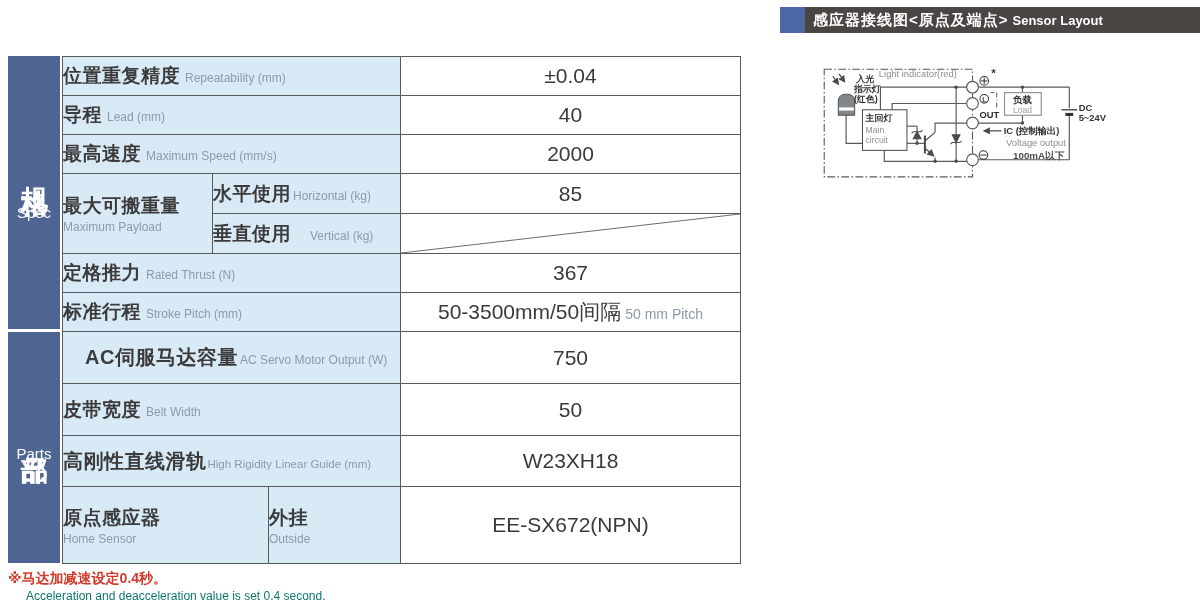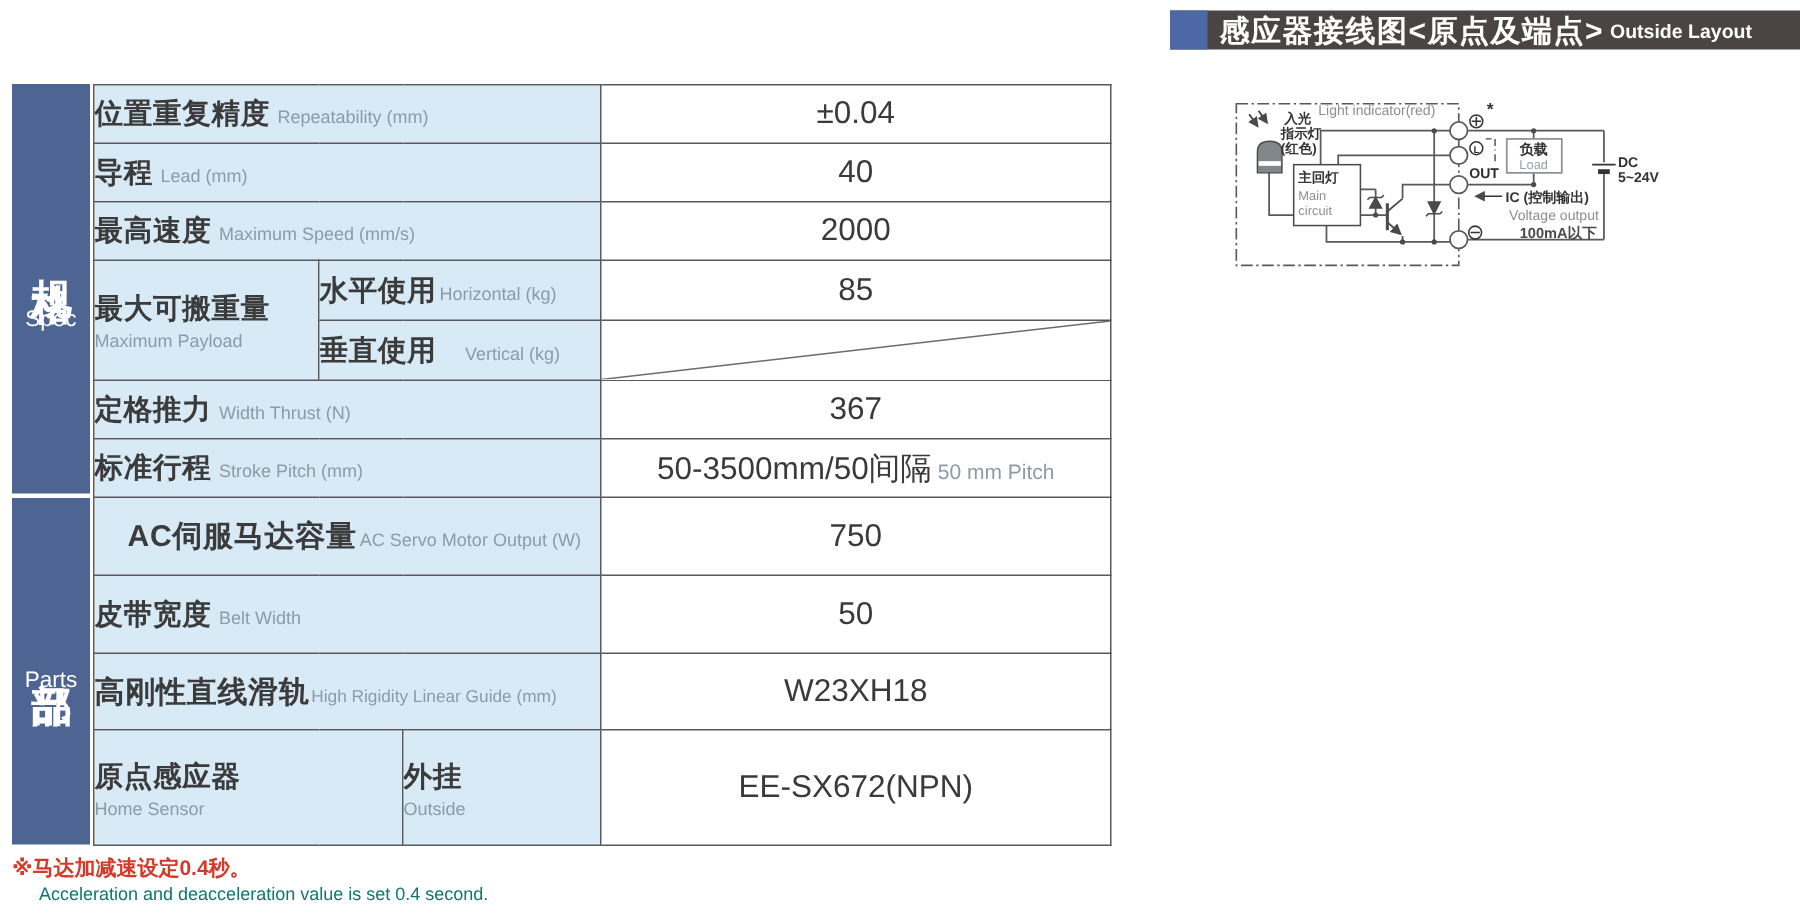--- a/index.html
+++ b/index.html
@@ -40,22 +40,22 @@
   #wiring text{font-family:"Liberation Sans","DejaVu Sans",sans-serif;}
 </style>
 </head>
 <body>
 
 <div id="stage" style="--header-bar: #4a4543; --accent-blue: #4d68a4; --side-header: #4e6493; --label-bg: #d9eaf7; --border: #58595b; --footnote-red: #d43a2b; --sub-text: #8d9aa8;">
 
 
   <div class="hdr-bar" style="left:780px;top:7px;width:420px;">
     <div class="hdr-sq"></div>
-    <span class="hdr-zh" style="font-size:20px;margin-left:8px;">感应器接线图&lt;原点及端点&gt;</span>
-    <span class="hdr-en" style="font-size:13px;margin-left:4px;">Outside Layout</span>
+    <span class="hdr-zh" style="font-size:15px;margin-left:8px;">感应器接线图&lt;原点及端点&gt;</span>
+    <span class="hdr-en" style="font-size:13px;margin-left:4px;">Sensor Layout</span>
   </div>
 
   <div class="side-block" style="top:56px;height:273px;gap:28px;">
     <span class="side-zh">规格</span>
     <span class="side-en">Spec</span>
   </div>
   <div class="side-block" style="top:332px;height:231px;">
     <span class="side-zh">部品</span>
     <span class="side-en">Parts</span>
   </div>
@@ -101,21 +101,21 @@
         <span class="zh">垂直使用</span><span class="en" style="margin-left:19px;">Vertical (kg)</span>
       </td>
       <td class="val diag-cell">
         <svg viewBox="0 0 340 40" preserveAspectRatio="none">
           <line x1="0" y1="40" x2="340" y2="0" stroke="#6a6a6a" stroke-width="1"></line>
         </svg>
       </td>
     </tr>
     <tr class="h39">
       <td class="lbl" colspan="3">
-        <span class="zh">定格推力</span><span class="en">Width Thrust (N)</span>
+        <span class="zh">定格推力</span><span class="en">Rated Thrust (N)</span>
       </td>
       <td class="val">367</td>
     </tr>
     <tr class="h39">
       <td class="lbl" colspan="3">
         <span class="zh">标准行程</span><span class="en">Stroke Pitch (mm)</span>
       </td>
       <td class="val"><span>50-3500mm/50间隔</span><span class="val-sub">50 mm Pitch</span></td>
     </tr>
     <tr class="h52">

